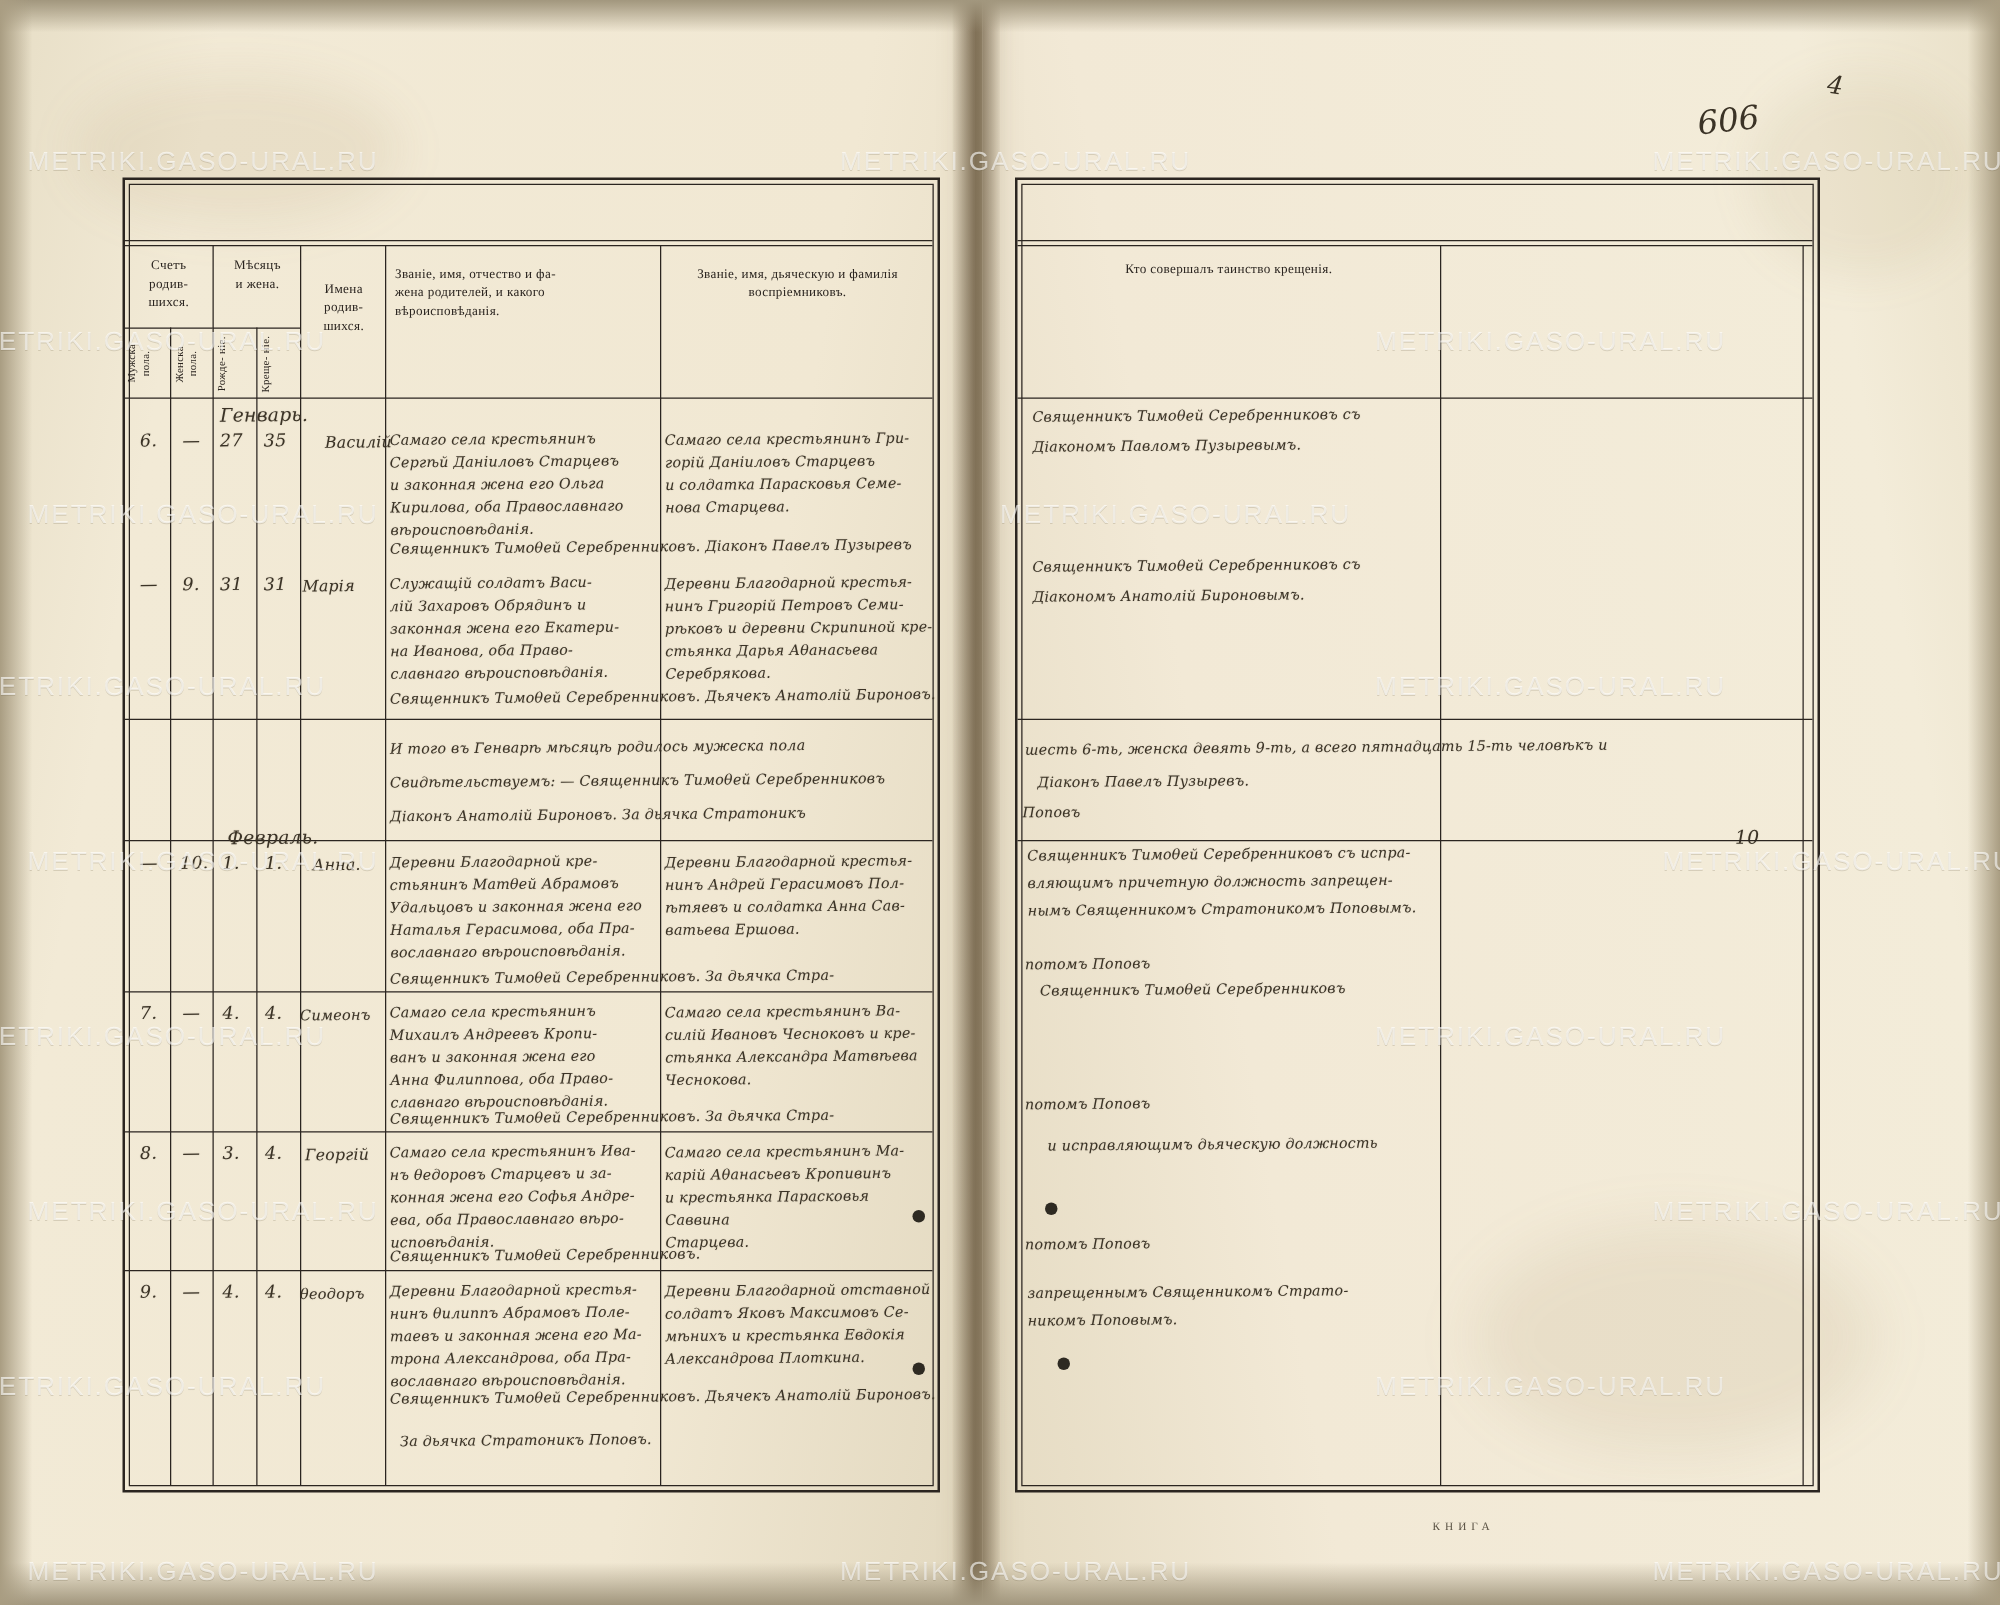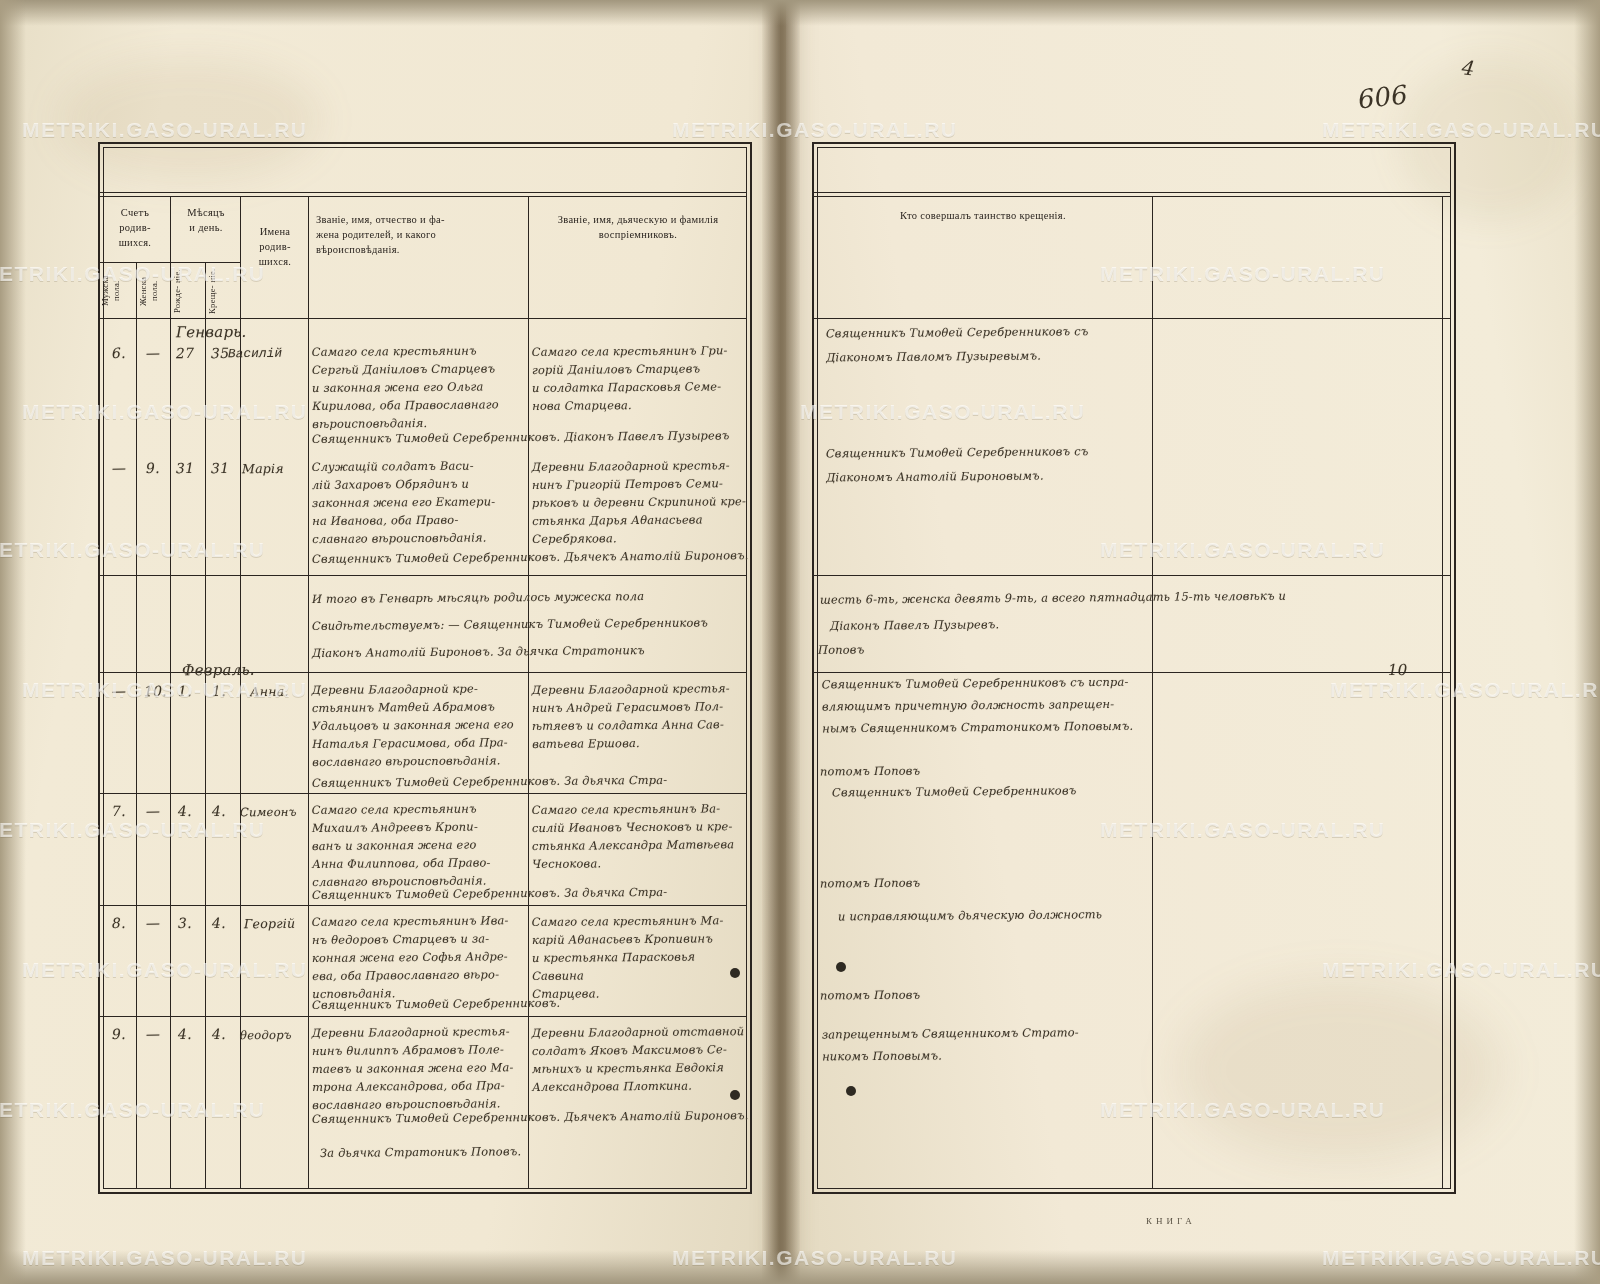--- a/index.html
+++ b/index.html
@@ -92,21 +92,21 @@
     position:absolute;font-family:"DejaVu Serif",serif;font-style:italic;
     color:#3b3326;font-size:26px;
   }
   .inkdot{position:absolute;width:10px;height:10px;border-radius:50%;background:#2e2a22;}
   .footmark{position:absolute;font-size:9px;color:#5a5244;letter-spacing:4px;}
 
   
   .wm{
     position:absolute;
     font-family:"Liberation Sans", sans-serif;
-    font-weight:700;
+    font-weight:400;
     font-size:21px;
     letter-spacing:1.5px;
     color:rgba(255,255,255,.62);
     text-shadow:0 1px 0 rgba(90,78,52,.18);
     white-space:nowrap;
     pointer-events:none;
   }
 </style>
 </head>
 <body>
@@ -171,21 +171,21 @@
   <div class="colhead small" style="left:100px;top:268px;width:36px;writing-mode:vertical-rl;transform:rotate(180deg);height:46px;">
     <span>Мужска</span>
     <span>пола.</span>
   </div>
   <div class="colhead small" style="left:138px;top:268px;width:32px;writing-mode:vertical-rl;transform:rotate(180deg);height:46px;">
     <span>Женска</span>
     <span>пола.</span>
   </div>
   <div class="colhead" style="left:172px;top:205px;width:68px;">
     <div>Мѣсяцъ</div>
-    <div>и день.</div>
+    <div>и жена.</div>
   </div>
   <div class="colhead small" style="left:172px;top:268px;width:33px;writing-mode:vertical-rl;transform:rotate(180deg);height:46px;">
     <span>Рожде-</span>
     <span>нiе.</span>
   </div>
   <div class="colhead small" style="left:207px;top:268px;width:33px;writing-mode:vertical-rl;transform:rotate(180deg);height:46px;">
     <span>Креще-</span>
     <span>нiе.</span>
   </div>
   <div class="colhead" style="left:242px;top:212px;width:66px;margin-top:12px;">
@@ -205,21 +205,21 @@
   <div class="colhead" style="left:816px;top:208px;width:334px;">
     <div>Кто совершалъ таинство крещенiя.</div>
   </div>
 
   <div class="hand big" style="left:176px;top:322px;">Генварь.</div>
 
   <div class="hand num" style="left:112px;top:344px;">6.</div>
   <div class="hand num" style="left:146px;top:344px;">—</div>
   <div class="hand num" style="left:176px;top:344px;">27</div>
   <div class="hand num" style="left:211px;top:344px;">35</div>
-  <div class="hand" style="left:228px;top:344px;font-family:Liberation Mono, monospace;">Василiй</div>
+  <div class="hand" style="left:260px;top:344px;">Василiй</div>
   <div class="hand sm" style="left:312px;top:342px;width:216px;">Самаго села крестьянинъ
 Сергѣй Данiиловъ Старцевъ
 и законная жена его Ольга
 Кирилова, оба Православнаго
 вѣроисповѣданiя.</div>
   <div class="hand sm" style="left:532px;top:342px;width:214px;">Самаго села крестьянинъ Гри-
 горiй Данiиловъ Старцевъ
 и солдатка Парасковья Семе-
 нова Старцева.</div>
   <div class="hand sm" style="left:826px;top:320px;width:320px;line-height:24px;">Священникъ Тимоθей Серебренниковъ съ

